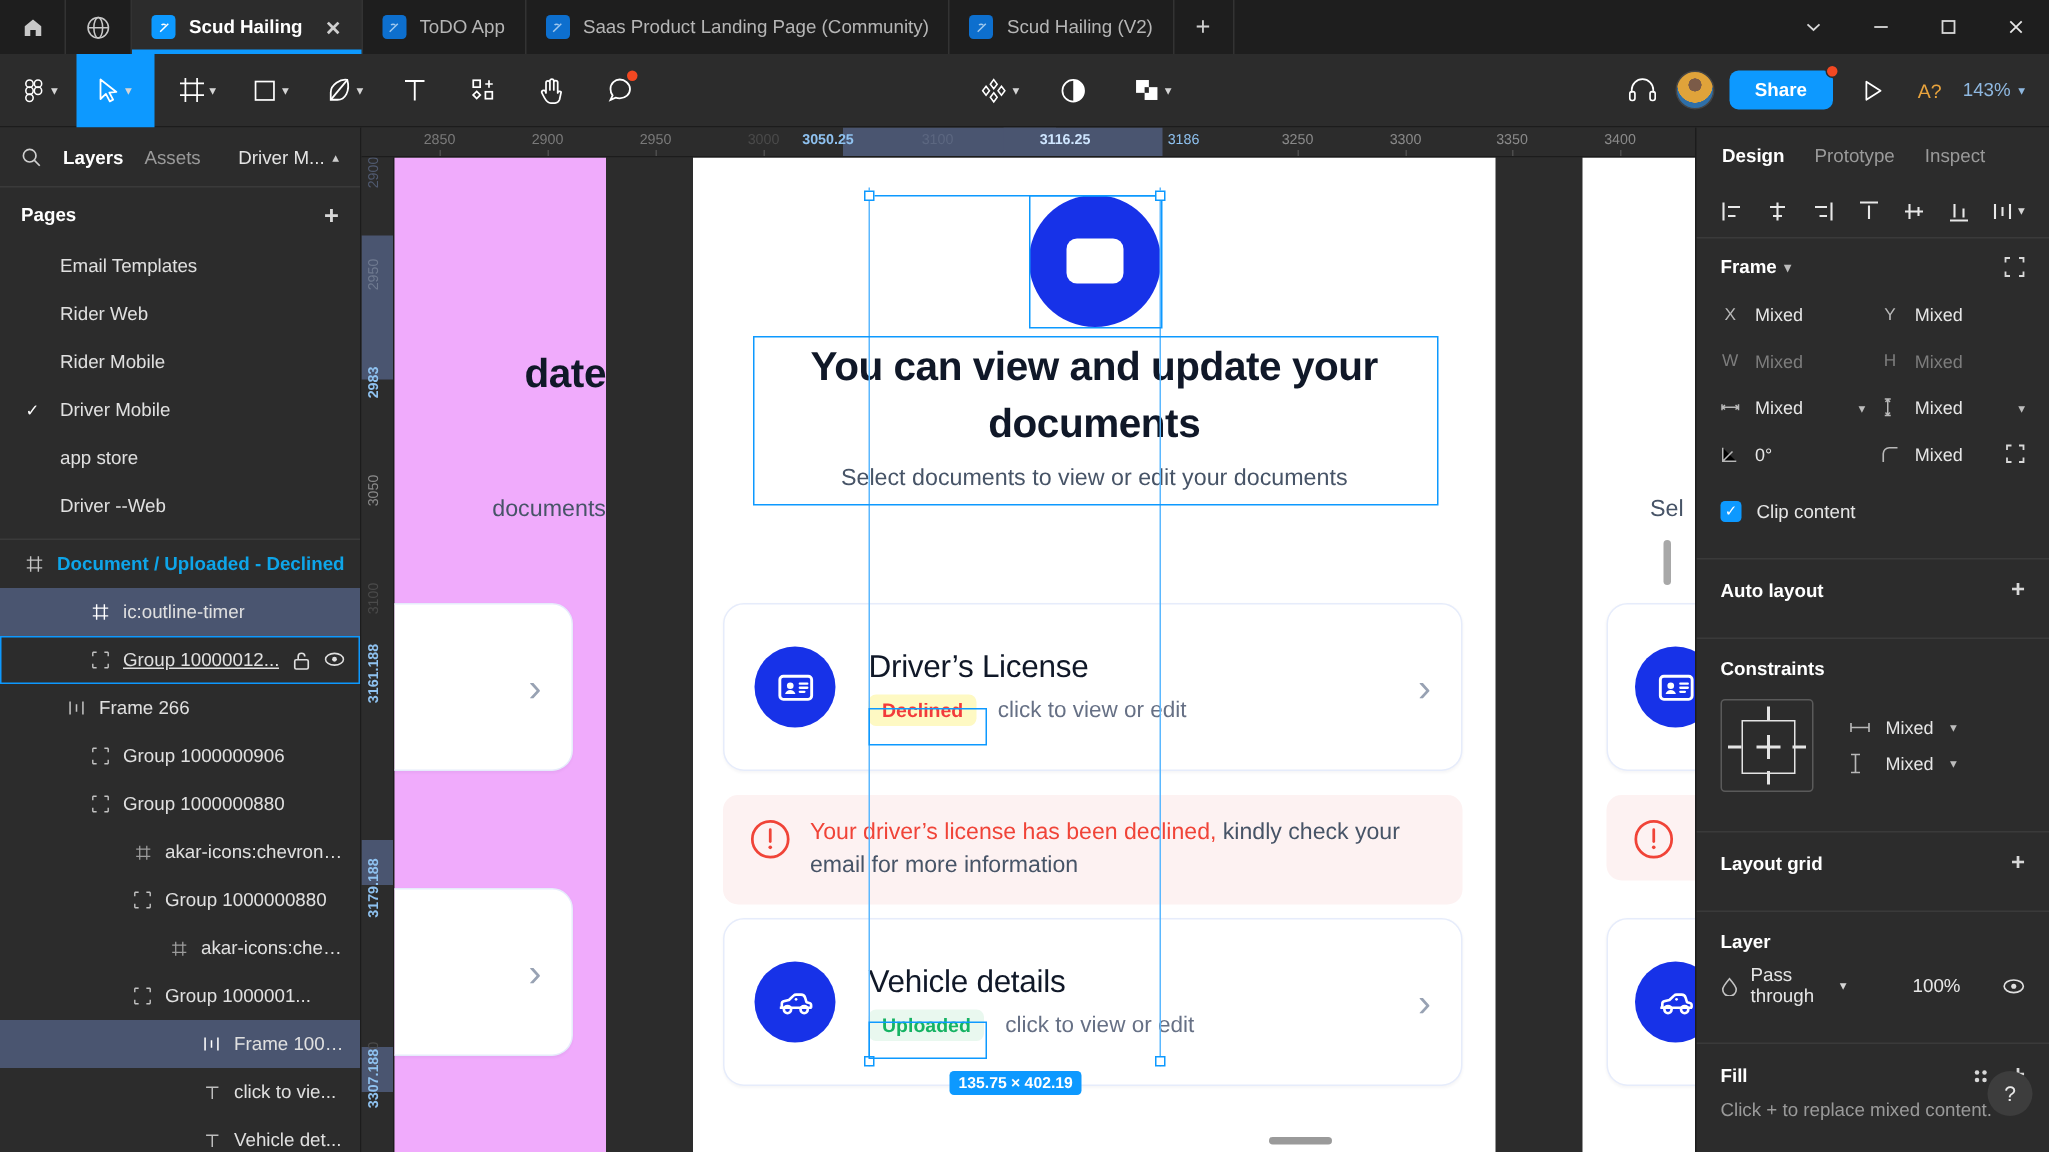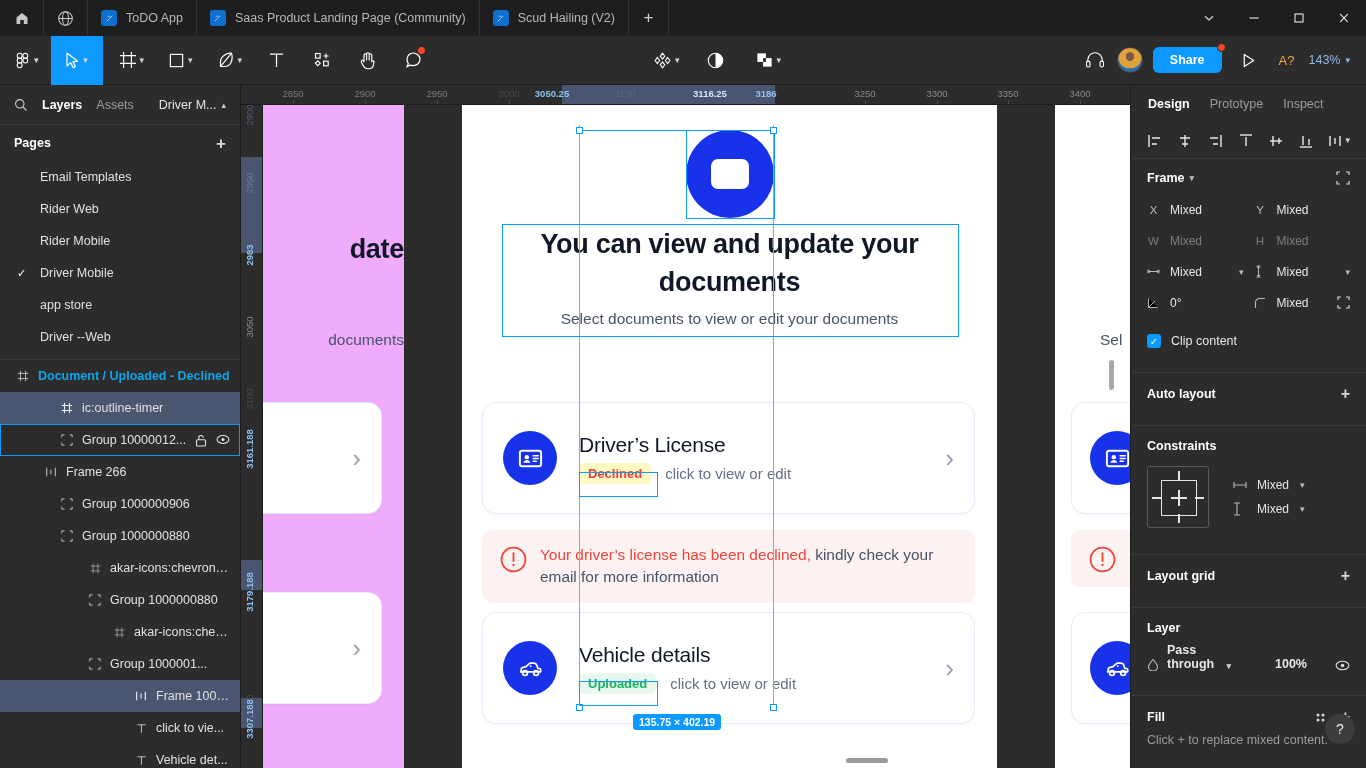--- a/index.html
+++ b/index.html
@@ -110,21 +110,21 @@
   }
   .page-item .chk { position: absolute; left: 17px; color: #fff; font-size: 11px; }
   .pages-div { height: 1px; background: #3a3a3a; margin: 6px 0 0 0; }
 
   .layer-row {
     height: 32px; display: flex; align-items: center;
     font-size: 12.5px; color: #e0e0e0; gap: 8px; padding-right: 10px;
     white-space: nowrap;
   }
   .layer-row.sel { background: #4a5570; }
-  .layer-row.outlined { outline: 1.5px solid #0d99ff; outline-offset: -1.5px; }
+  .layer-row.outlined { outline: 1.5px solid #0d99ff; outline-offset: -1.5px; text-decoration: underline; }
   .layer-row .li { color: #c2c2c2; display: inline-flex; width: 14px; justify-content: center; flex: none; }
   .layer-row .lname { overflow: hidden; text-overflow: ellipsis; }
   .layer-row .r-icons { margin-left: auto; display: flex; gap: 9px; color: #e0e0e0; }
 
   
   .ruler-h {
     position: absolute; left: 241px; top: 85px; width: 889px; height: 20px;
     background: #2c2c2c; border-bottom: 1px solid #1c1c1c; overflow: hidden; text-align: center;
   }
   .ruler-v {
@@ -267,21 +267,21 @@
     width: 62px; height: 62px; border: 1px solid #5a5a5a; border-radius: 3px;
     position: relative; flex: none;
   }
   .cb-inner {
     position: absolute; left: 13px; top: 13px; width: 36px; height: 36px;
     border: 1.4px solid #e4e4e4;
   }
   .cb-line { position: absolute; background: #e4e4e4; }
   .cb-plus-h { position: absolute; left: 23px; top: 30.2px; width: 16px; height: 1.4px; background: #e4e4e4; }
   .cb-plus-v { position: absolute; left: 30.2px; top: 23px; width: 1.4px; height: 16px; background: #e4e4e4; }
-  .layer-blend { display: flex; align-items: flex-end; padding: 4px 16px 14px; gap: 8px; font-size: 12.5px; color: #e6e6e6; font-weight: bold; }
+  .layer-blend { display: flex; align-items: center; padding: 4px 16px 14px; gap: 8px; font-size: 12.5px; color: #e6e6e6; }
   .fill-note { padding: 2px 16px 14px; font-size: 12.5px; color: #9a9a9a; }
   .help-fab {
     position: absolute; right: 11px; bottom: 24px; width: 30px; height: 30px;
     border-radius: 50%; background: #3d3d3d; color: #e8e8e8;
     display: flex; align-items: center; justify-content: center; font-size: 14px;
   }
   svg { display: block; }
 </style>
 </head>
 <body>
@@ -295,20 +295,29 @@
         </svg>
     </div>
     <div class="tb-icon">
       <svg width="17" height="17" viewBox="0 0 18 18">
           <circle cx="9" cy="9" r="7.2" fill="none" stroke="#c8c8c8" stroke-width="1.1"></circle>
           <ellipse cx="9" cy="9" rx="3.1" ry="7.2" fill="none" stroke="#c8c8c8" stroke-width="1.1"></ellipse>
           <line x1="1.8" y1="9" x2="16.2" y2="9" stroke="#c8c8c8" stroke-width="1.1"></line>
         </svg>
     </div>
 
+    <div class="tab active">
+      <span class="tab-fileicon">
+        <svg width="9" height="9" viewBox="0 0 10 10">
+            <path d="M2 8 L8 2 M3 3 a2 2 0 0 1 3 0" stroke="#fff" stroke-width="1.1" fill="none"></path>
+          </svg>
+      </span>
+      <span class="tlabel">Scud Hailing</span>
+      <span class="tab-close">✕</span>
+    </div>
 
     <div class="tab">
       <span class="tab-fileicon">
         <svg width="9" height="9" viewBox="0 0 10 10">
             <path d="M2 8 L8 2 M3 3 a2 2 0 0 1 3 0" stroke="#9fc8ee" stroke-width="1.1" fill="none"></path>
           </svg>
       </span>
       <span class="tlabel">ToDO App</span>
     </div>
 
@@ -658,21 +667,21 @@
     <div class="rh-band" style="left:321px;width:142px;"></div>
     <div class="rh-band" style="left:463px;width:6px;background:#2c2c2c"></div>
     <div class="rh-band" style="left:428px;width:106px;"></div>
     <div class="rh-label" style="left:52px">2850</div>
     <div class="rh-label" style="left:124px">2900</div>
     <div class="rh-label" style="left:196px">2950</div>
     <div class="rh-label" style="left:268px;color:#4a4a4a">3000</div>
     <div class="rh-label hl" style="left:311px;font-weight:bold">3050.25</div>
     <div class="rh-label" style="left:384px;color:#5c6780">3100</div>
     <div class="rh-label hl" style="left:469px;font-weight:bold;color:#cfe6ff">3116.25</div>
-    <div class="rh-label hl" style="left:525px;font-weight:bold">3186</div>
+    <div class="rh-label hl" style="left:548px;font-weight:normal">3186</div>
     <div class="rh-label" style="left:624px;color:#8a8a8a">3250</div>
     <div class="rh-label" style="left:696px;color:#8a8a8a">3300</div>
     <div class="rh-label" style="left:767px;color:#8a8a8a">3350</div>
     <div class="rh-label" style="left:839px;color:#8a8a8a">3400</div>
     <div class="rh-tick" style="left:52px"></div>
     <div class="rh-tick" style="left:124px"></div>
     <div class="rh-tick" style="left:196px"></div>
     <div class="rh-tick" style="left:268px"></div>
     <div class="rh-tick" style="left:624px"></div>
     <div class="rh-tick" style="left:696px"></div>

